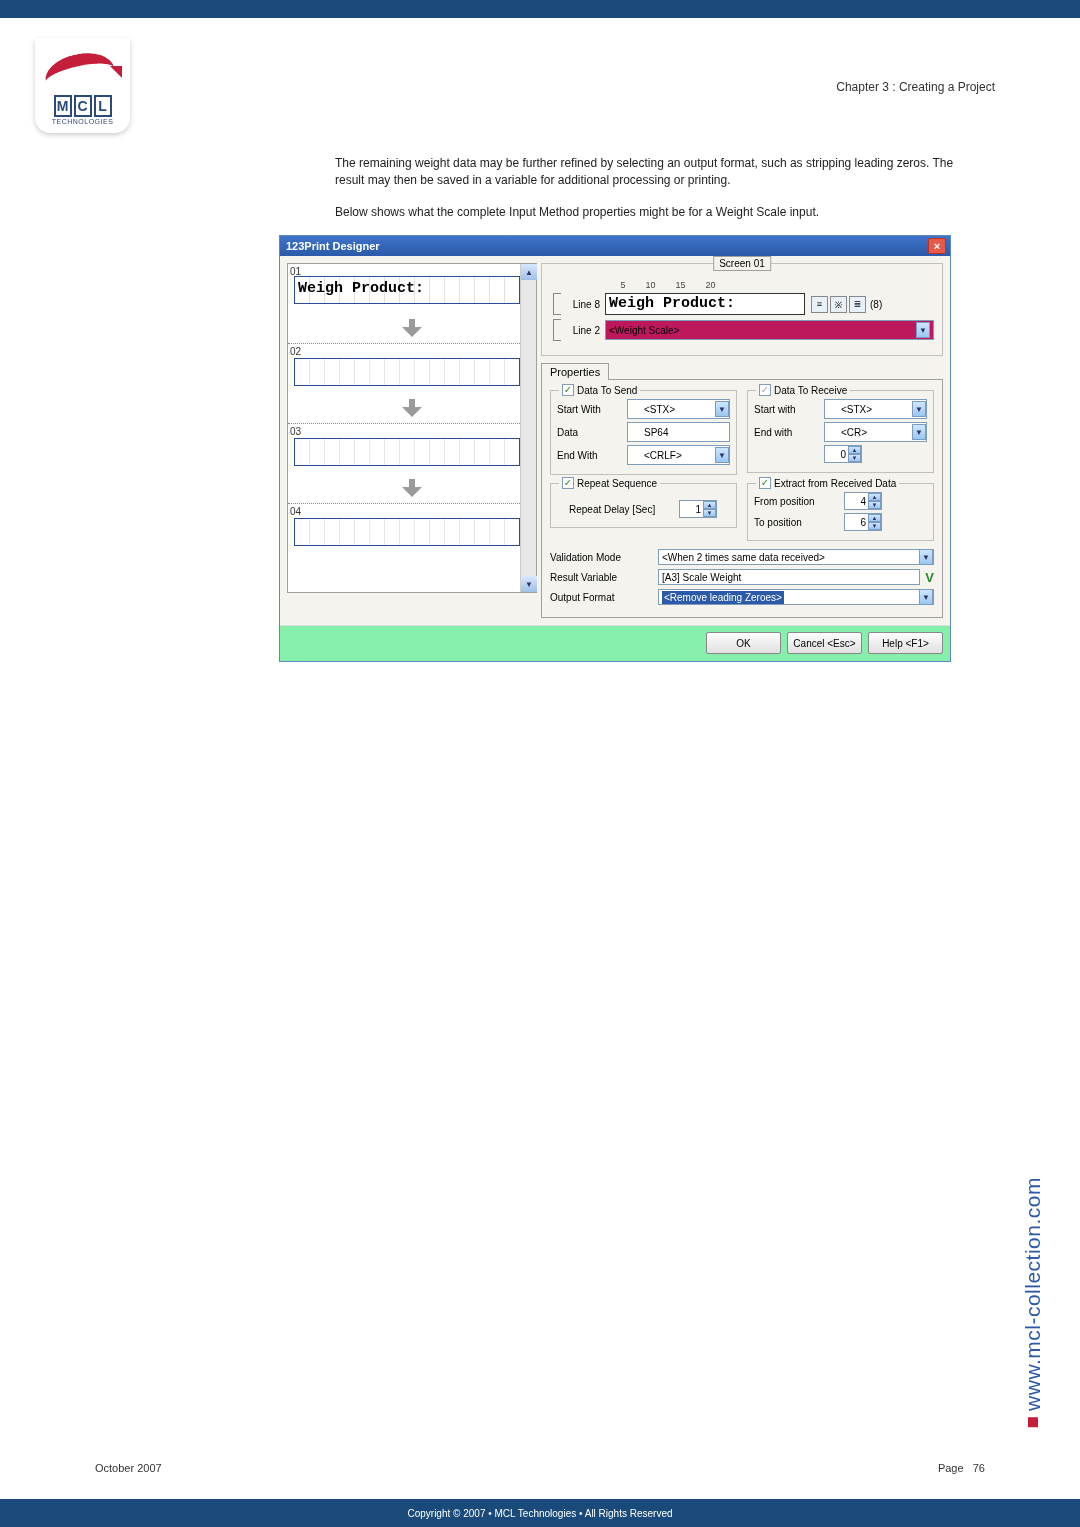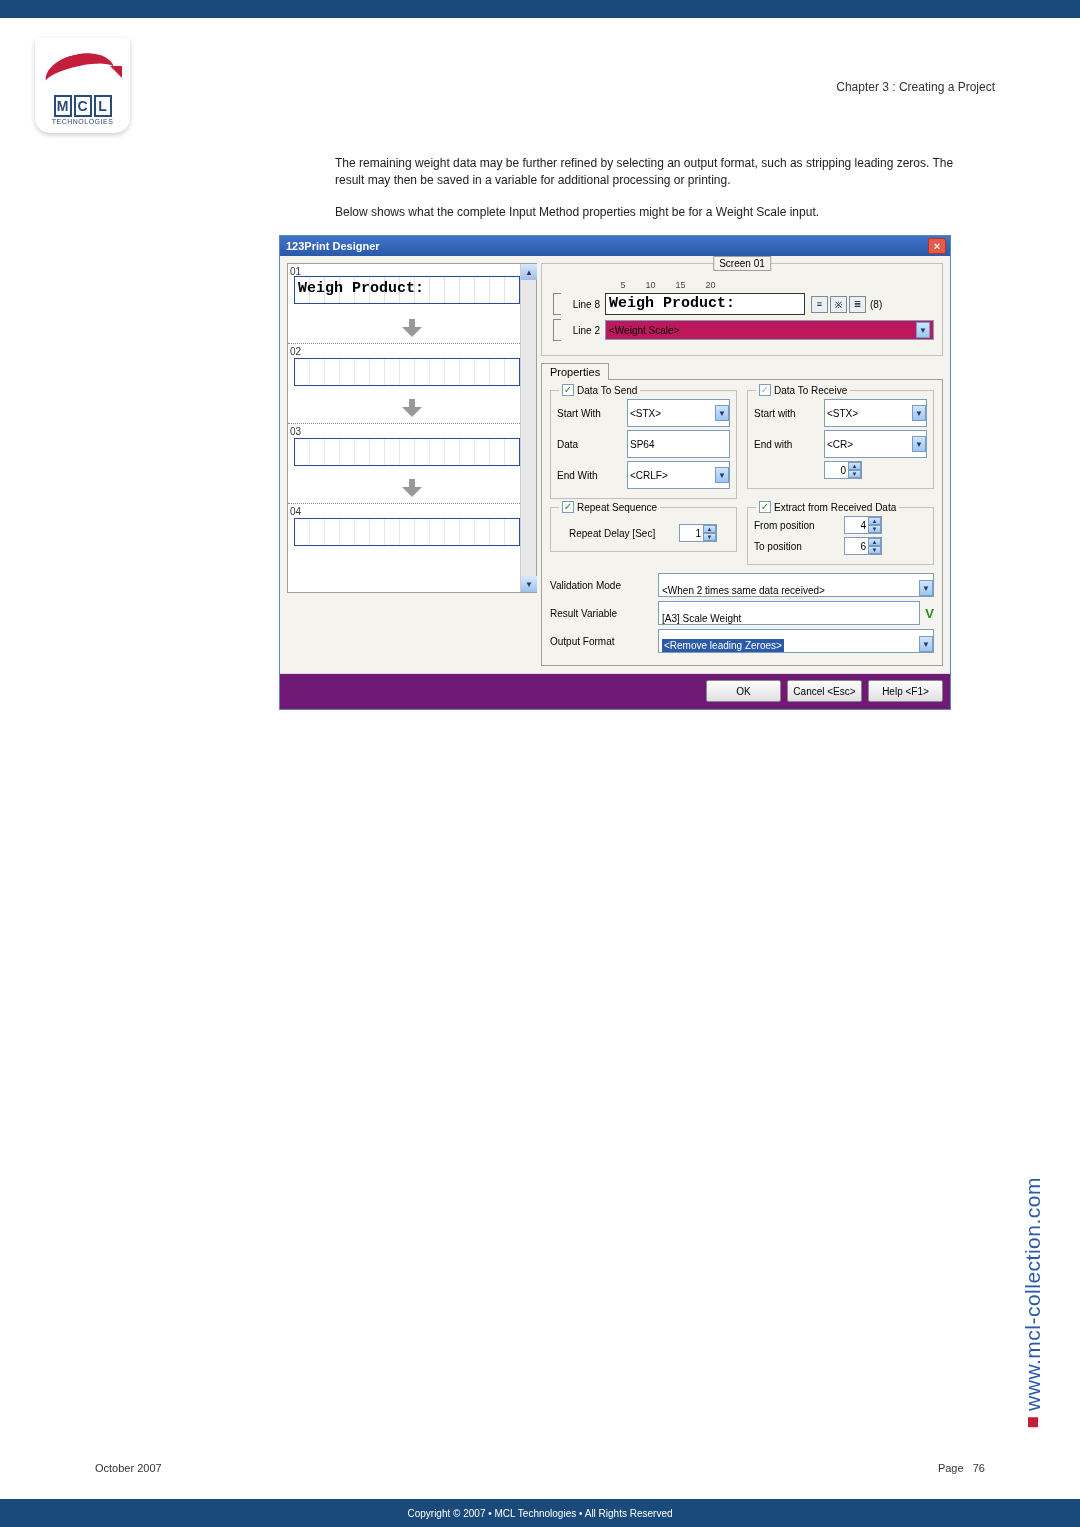--- a/index.html
+++ b/index.html
@@ -336,27 +336,27 @@
       color: #2a8a2a;
       line-height: 1;
     }
     .chk.grey { color: #aaa; }
     .two-col { display: flex; gap: 10px; }
     .col { flex: 1; }
     .frow { display: flex; align-items: center; margin-bottom: 3px; }
     .flabel { width: 70px; }
     .fcombo {
       flex: 1;
-      height: 28px;
+      height: 20px;
       border: 1px solid #7f9db9;
       background: #fff;
       display: flex;
       justify-content: space-between;
       align-items: center;
-      padding-left: 2px;
+      padding-left: 16px;
     }
     .fcombo-text { font-size: 10px; }
     .spinner {
       width: 38px;
       height: 18px;
       border: 1px solid #7f9db9;
       background: #fff;
       display: flex;
       align-items: center;
       justify-content: flex-end;
@@ -373,47 +373,47 @@
       border: 1px solid #7a9cc4;
       font-size: 6px;
       line-height: 6px;
       text-align: center;
       color: #336;
     }
     .plain-row { display: flex; align-items: center; margin-bottom: 4px; font-size: 10px; }
     .plain-label { width: 108px; }
     .plain-combo {
       flex: 1;
-      height: 24px;
+      height: 16px;
       border: 1px solid #7f9db9;
       background: #fff;
       display: flex;
       justify-content: space-between;
-      align-items: flex-end;
+      align-items: center;
       padding-left: 3px;
     }
     .plain-combo.highlight .plain-combo-text {
       background: #2a5aa8;
       color: #fff;
       padding: 1px 2px;
     }
     .plain-combo-text { font-size: 10px; }
     .var-check {
       width: 14px;
       color: #2a8a2a;
       font-size: 13px;
       font-weight: bold;
       text-align: right;
     }
     .dialog-footer {
       display: flex;
       justify-content: flex-end;
       gap: 6px;
       padding: 6px 7px 7px 0;
-      background: #701a75;
+      background: #86efac;
       border-top: 1px solid #ddd;
     }
     .btn {
       min-width: 75px;
       height: 22px;
       border: 1px solid #888;
       background: linear-gradient(#fefefe, #e0e0e0);
       font-size: 10px;
       display: flex;
       align-items: center;

